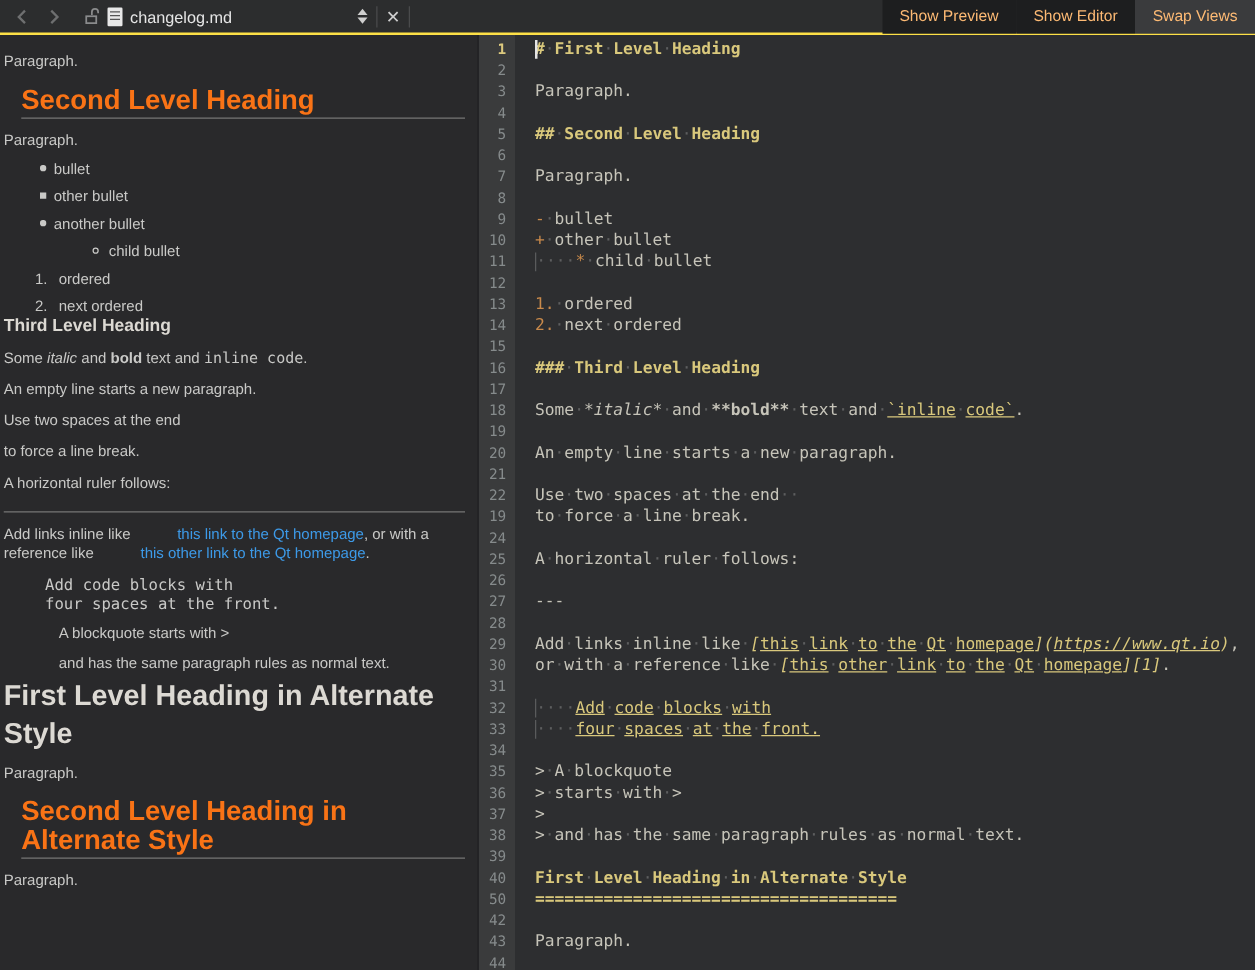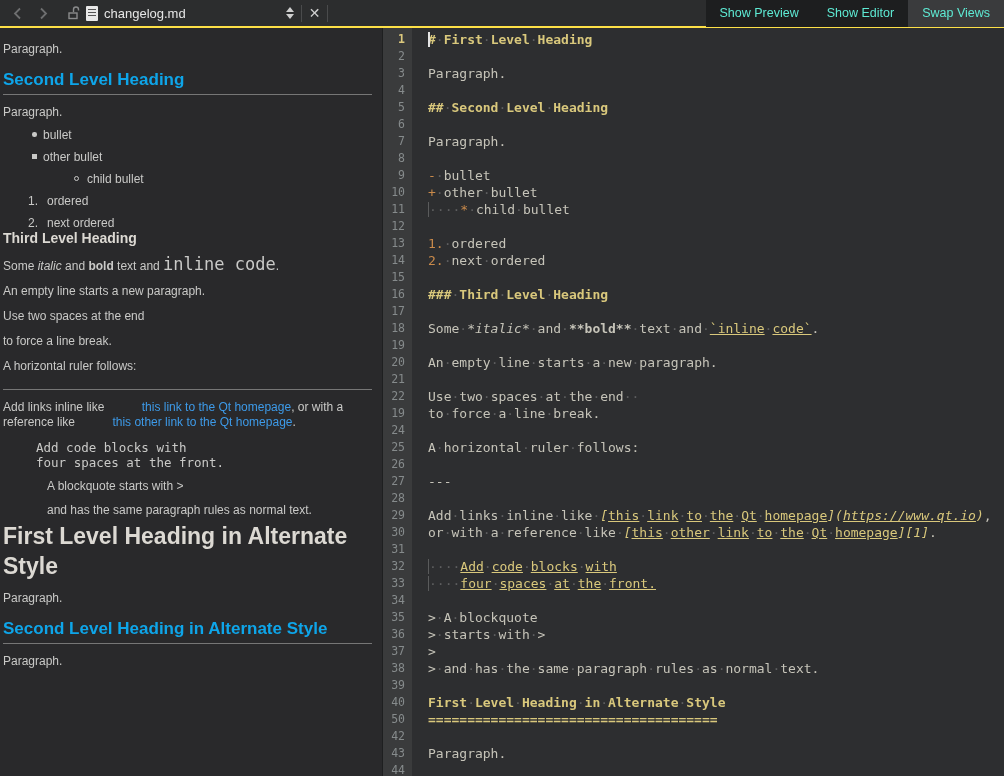--- a/index.html
+++ b/index.html
@@ -19,35 +19,35 @@
   .doc-icon:before{content:"";position:absolute;left:2px;top:3px;width:8px;height:1.5px;
     background:#555;box-shadow:0 3px 0 #555,0 6px 0 #555;}
   .tab-label{font-size:13px;color:#e6e6e6;padding-right:8px;}
   .updown{display:flex;flex-direction:column;gap:2px;margin-left:92px;}
   .tri-up{width:0;height:0;border-left:4px solid transparent;border-right:4px solid transparent;border-bottom:5px solid #cfcfcf;}
   .tri-down{width:0;height:0;border-left:4px solid transparent;border-right:4px solid transparent;border-top:5px solid #cfcfcf;}
   .vsep{width:1px;height:17px;background:#4a4b4c;margin:0 7px;}
   .close-x{font-size:14px;color:#cfcfcf;line-height:1;}
   .tb-spacer{flex:1;}
   .tb-btn{height:28px;display:flex;align-items:center;padding:0 14px;font-size:12.5px;
-    color:#5eead4;background:#1d1e1f;cursor:default;}
+    color:#fdba74;background:#1d1e1f;cursor:default;}
   .tb-btn.raised{background:#3a3b3d;}
 
   
   .main{display:flex;height:748px;}
   .preview{width:383px;height:100%;background:#29292b;border-right:1px solid #1e1f20;
     padding:4px 10px 0 3px;overflow:hidden;color:var(--preview_text);}
   .pv-h1{font-size:23px;line-height:30px;font-weight:bold;color:#dcd9d3;margin-top:3px;}
-  .pv-h2{font-size:17px;line-height:23px;font-weight:bold;color:#0ea5e9;margin-top:11px;
-    border-bottom:1px solid #767676;padding-bottom:3px;}
+  .pv-h2{font-size:22px;line-height:23px;font-weight:bold;color:#f97316;margin-top:11px;
+    border-bottom:1px solid #767676;padding-bottom:3px;margin-left:14px;}
   .pv-h3{font-size:14px;line-height:17px;font-weight:bold;color:#dcd9d3;}
   .pv-p{font-size:12px;line-height:15px;margin-top:10px;}
   .pv-i{font-style:italic;}
   .pv-b{font-weight:bold;}
-  .pv-codespan{font-family:"DejaVu Sans Mono",monospace;font-size:17px;}
+  .pv-codespan{font-family:"DejaVu Sans Mono",monospace;font-size:12px;}
   .pv-a{color:var(--link_blue);padding-left:34px;}
   .pv-ul,.pv-ol{margin-top:3px;}
   .pv-li{position:relative;font-size:12px;line-height:14px;margin-top:8px;padding-left:40px;}
   .pv-li .mk{position:absolute;left:29px;top:4px;width:5px;height:5px;}
   .pv-li .mk.disc{background:var(--preview_text);border-radius:50%;width:4.5px;height:4.5px;}
   .pv-li .mk.square{background:var(--preview_text);}
   .pv-li .mk.circle{border:1px solid var(--preview_text);border-radius:50%;background:none;}
   .pv-li.child{padding-left:84px;}
   .pv-li.child .mk{left:71px;}
   .pv-oli{position:relative;font-size:12px;line-height:14px;margin-top:8px;padding-left:44px;}
@@ -117,20 +117,21 @@
 </div>
 
 <div class="main">
   <div class="preview">
       <div class="pv-p"><span>Paragraph.</span></div>
       <div class="pv-h2">Second Level Heading</div>
       <div class="pv-p"><span>Paragraph.</span></div>
       <div class="pv-ul">
         <div class="pv-li"><span class="mk disc"></span>bullet</div>
         <div class="pv-li"><span class="mk square"></span>other bullet</div>
+        <div class="pv-li"><span class="mk disc"></span>another bullet</div>
         <div class="pv-li child"><span class="mk circle"></span>child bullet</div>
       </div>
       <div class="pv-ol">
         <div class="pv-oli"><span class="num">1.</span>ordered</div>
         <div class="pv-oli"><span class="num">2.</span>next ordered</div>
       </div>
       <div class="pv-h3">Third Level Heading</div>
       <div class="pv-p"><span>Some </span><span class="pv-i">italic</span><span> and </span><span class="pv-b">bold</span><span> text and </span><span class="pv-codespan">inline code</span><span>.</span></div>
       <div class="pv-p"><span>An empty line starts a new paragraph.</span></div>
       <div class="pv-p"><span>Use two spaces at the end</span></div>

